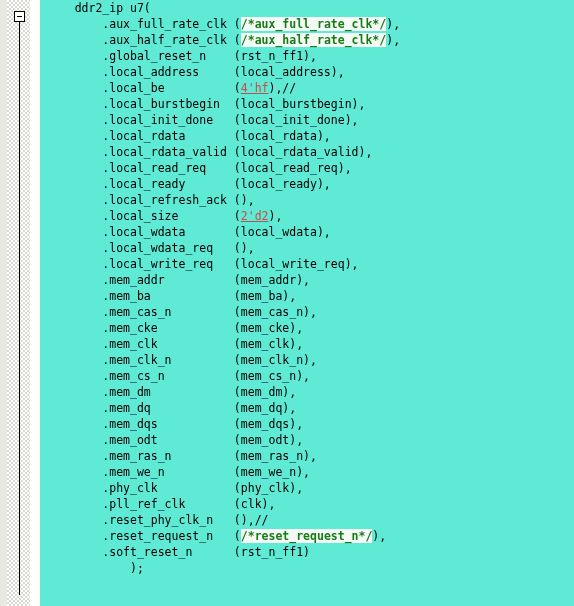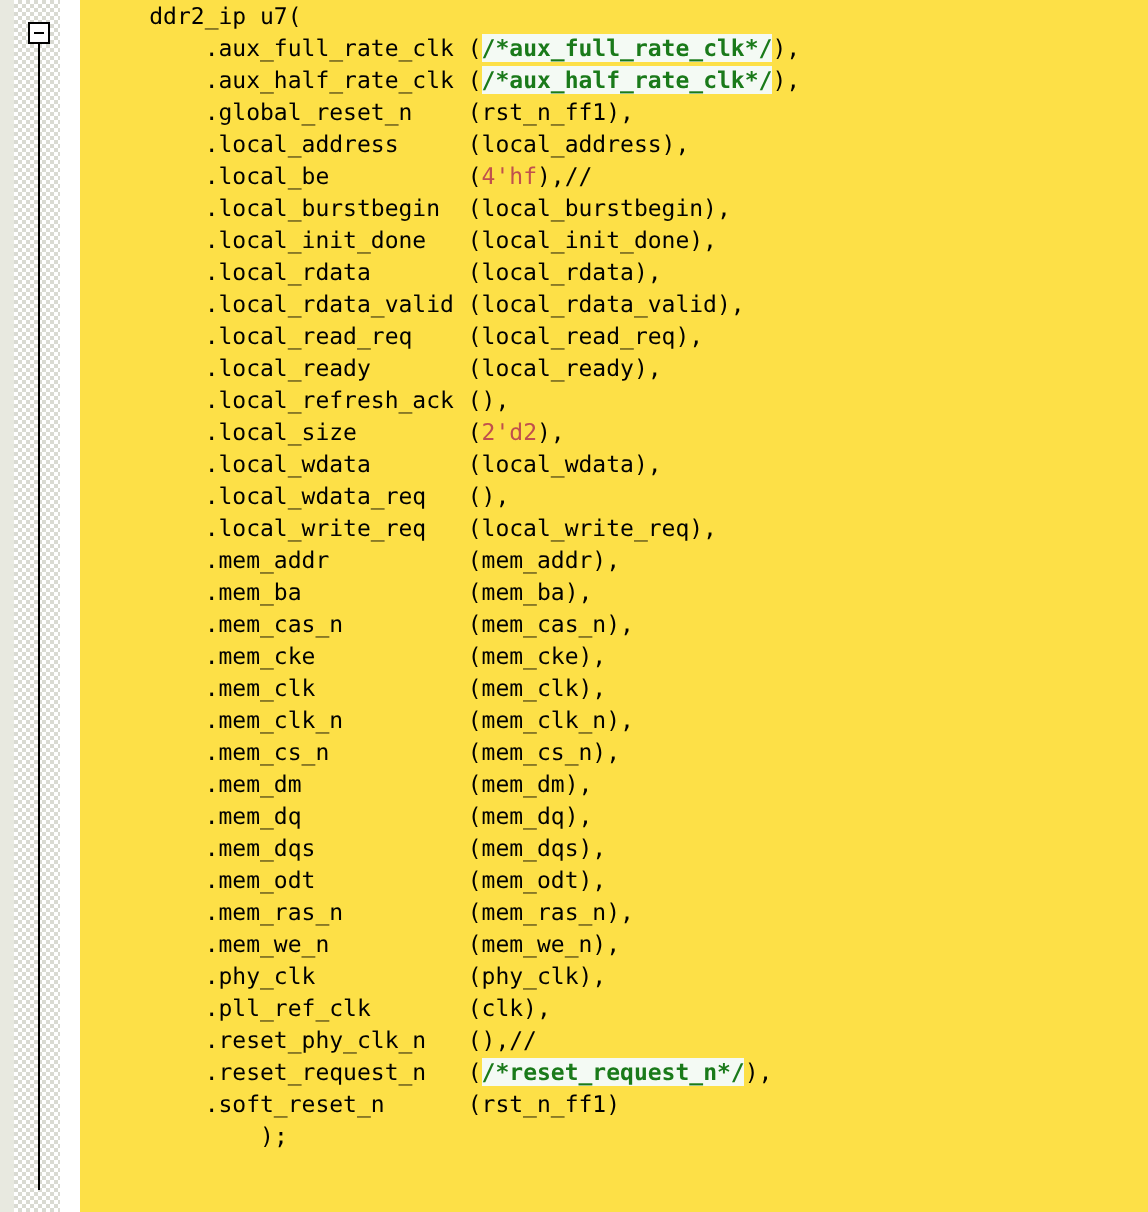--- a/index.html
+++ b/index.html
@@ -12,21 +12,21 @@
     width: 574px;
     height: 606px;
     overflow: hidden;
     font-family: "DejaVu Sans Mono", "Liberation Mono", monospace;
   }
 
   #editor {
     position: relative;
     width: 574px;
     height: 606px;
-    background: #fde047;
+    background: #5eead4;
   }
 
   
   #gutter {
     position: absolute;
     left: 0;
     top: 0;
     width: 30px;
     height: 606px;
     background: #e8e9e0;
@@ -99,21 +99,21 @@
   .line {
     height: 16px;
     white-space: pre;
   }
   .tok-default { color: #000000; }
   .tok-comment {
     color: #1a7a1a;
     background: #f4faf4;
     font-weight: bold;
   }
-  .tok-number { color: #c0504d; }
+  .tok-number { color: #c0504d; text-decoration: underline; }
 </style>
 </head>
 <body>
 
 <div id="editor">
 
   <div id="gutter">
     <div id="gutter-dither"></div>
   </div>
   <div id="gutter-edge"></div>

